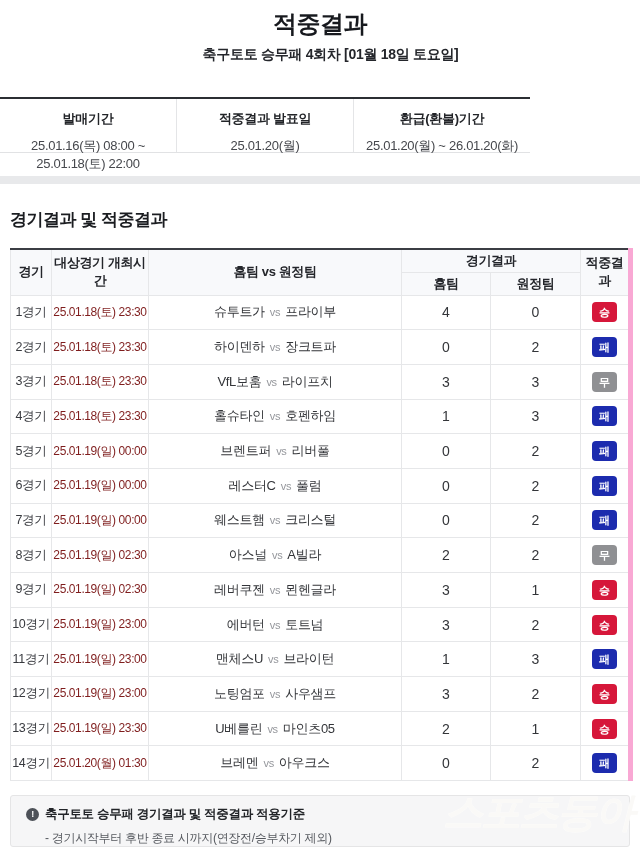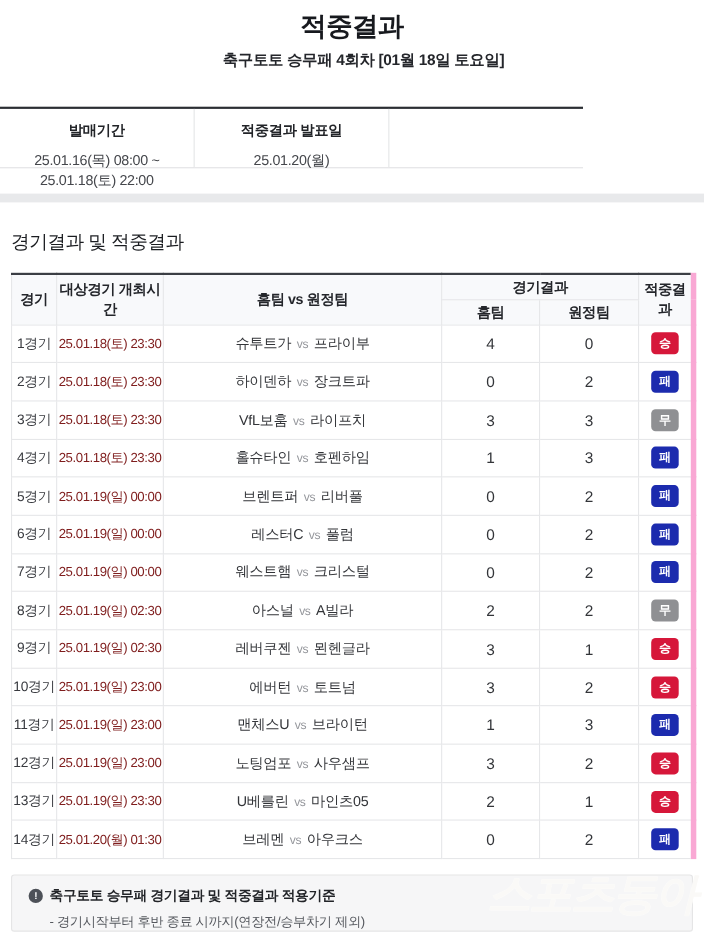--- a/index.html
+++ b/index.html
@@ -14,21 +14,21 @@
   .info-section { position:absolute; top:97px; left:0; width:530px; height:56px;
     border-top:2px solid #2b2e33; border-bottom:1px solid #e1e2e4; display:flex; }
   .info-box { flex:1 1 0; text-align:center; padding-top:11px; }
   .info-box + .info-box { border-left:1px solid #e4e5e7; }
   .info-label { font-size:13px; font-weight:bold; color:#222428; letter-spacing:-0.3px; }
   .info-value { margin-top:9px; font-size:13px; color:#45474c; letter-spacing:-0.3px; }
 
   .divider-band { position:absolute; top:176px; left:0; width:640px; height:8px; background:#e8e9eb; }
 
   .section-title { position:absolute; top:208px; left:10px;
-    font-size:17px; font-weight:normal; color:#1b1d21; letter-spacing:-0.5px; }
+    font-size:17px; font-weight:bold; color:#1b1d21; letter-spacing:-0.5px; }
 
   table.results { position:absolute; top:248px; left:10px; width:620px;
     border-collapse:collapse; table-layout:fixed;
     border-top:2px solid #3b3e44; border-left:1px solid #e6e7e9; border-right:5px solid #f9a8d4; }
   table.results th, table.results td { border:1px solid #e6e7e9; }
   table.results thead th { background:#f8f9fb; height:23px; font-size:13px; font-weight:bold;
     color:#24262b; text-align:center; letter-spacing:-0.4px; }
   table.results tbody td { height:34.7px; text-align:center; vertical-align:middle; background:#ffffff; }
   td.c-game { font-size:12.5px; color:#37393e; letter-spacing:-0.3px; }
   td.c-time { font-size:12px; color:#7f1d1d; letter-spacing:-0.4px; white-space:nowrap; }
@@ -61,20 +61,22 @@
 <div class="info-section">
   <div class="info-box">
     <div class="info-label">발매기간</div>
     <div class="info-value">25.01.16(목) 08:00 ~ 25.01.18(토) 22:00</div>
   </div>
   <div class="info-box">
     <div class="info-label">적중결과 발표일</div>
     <div class="info-value">25.01.20(월)</div>
   </div>
   <div class="info-box">
+    <div class="info-label">환급(환불)기간</div>
+    <div class="info-value">25.01.20(월) ~ 26.01.20(화)</div>
   </div>
 </div>
 
 <div class="divider-band"></div>
 
 <div class="section-title">경기결과 및 적중결과</div>
 
 <table class="results">
   <colgroup>
     <col style="width:41px">

